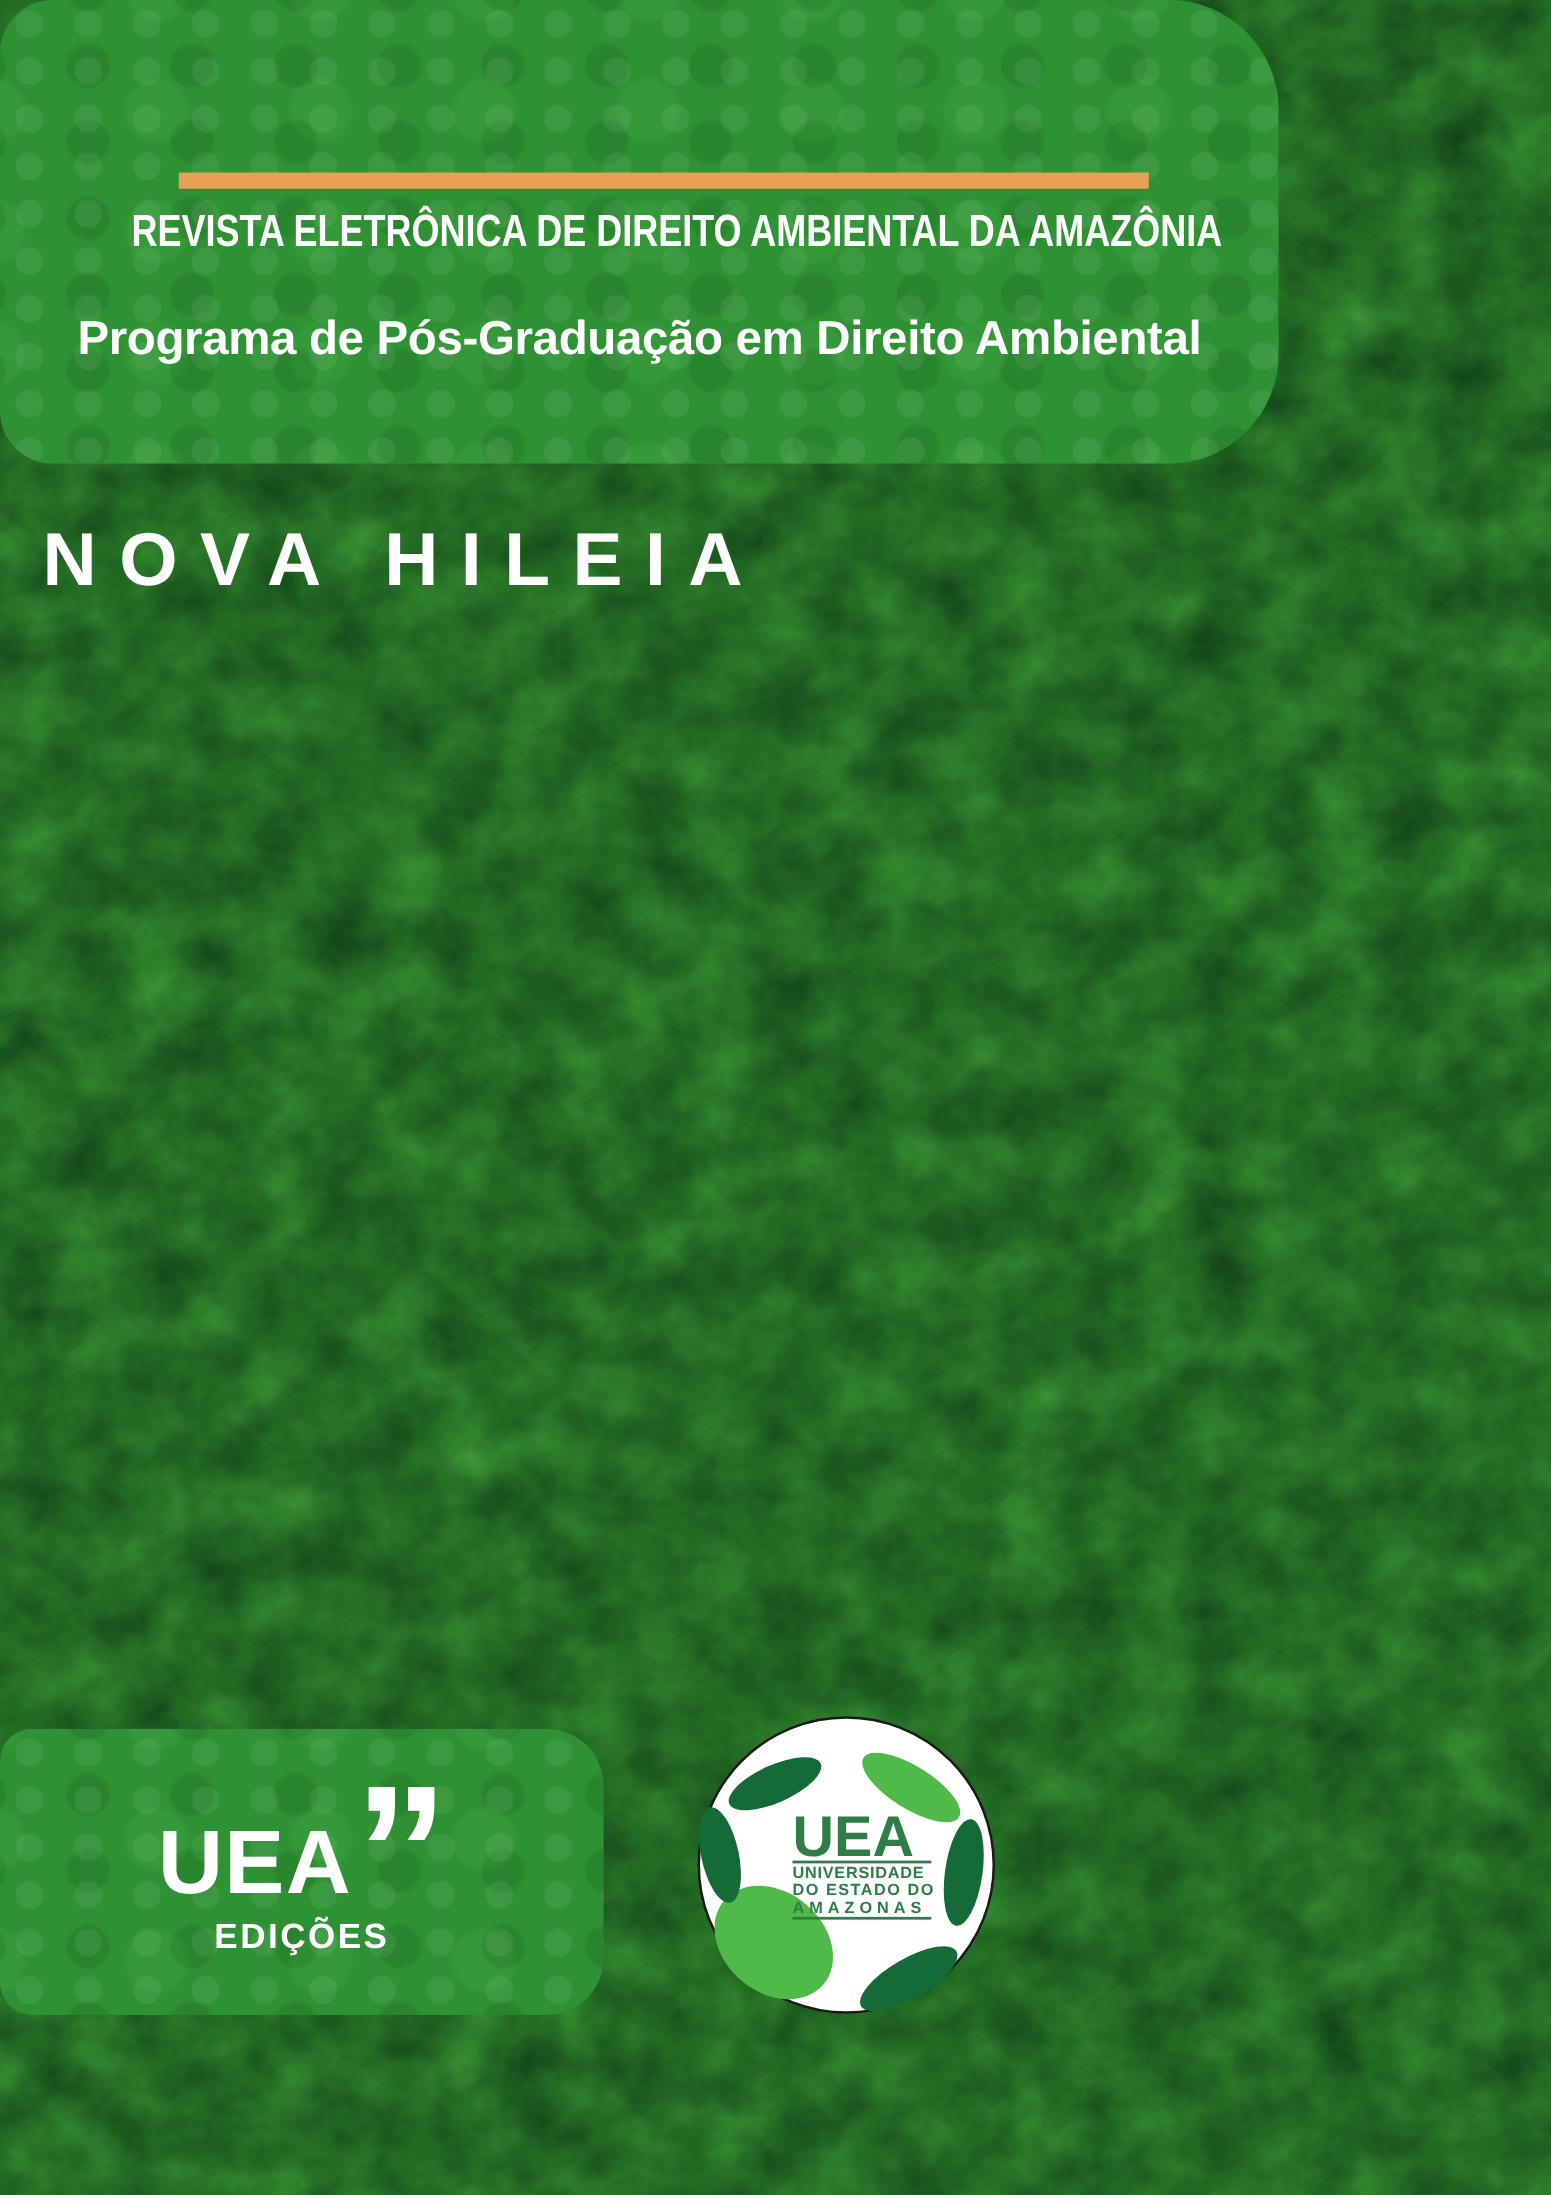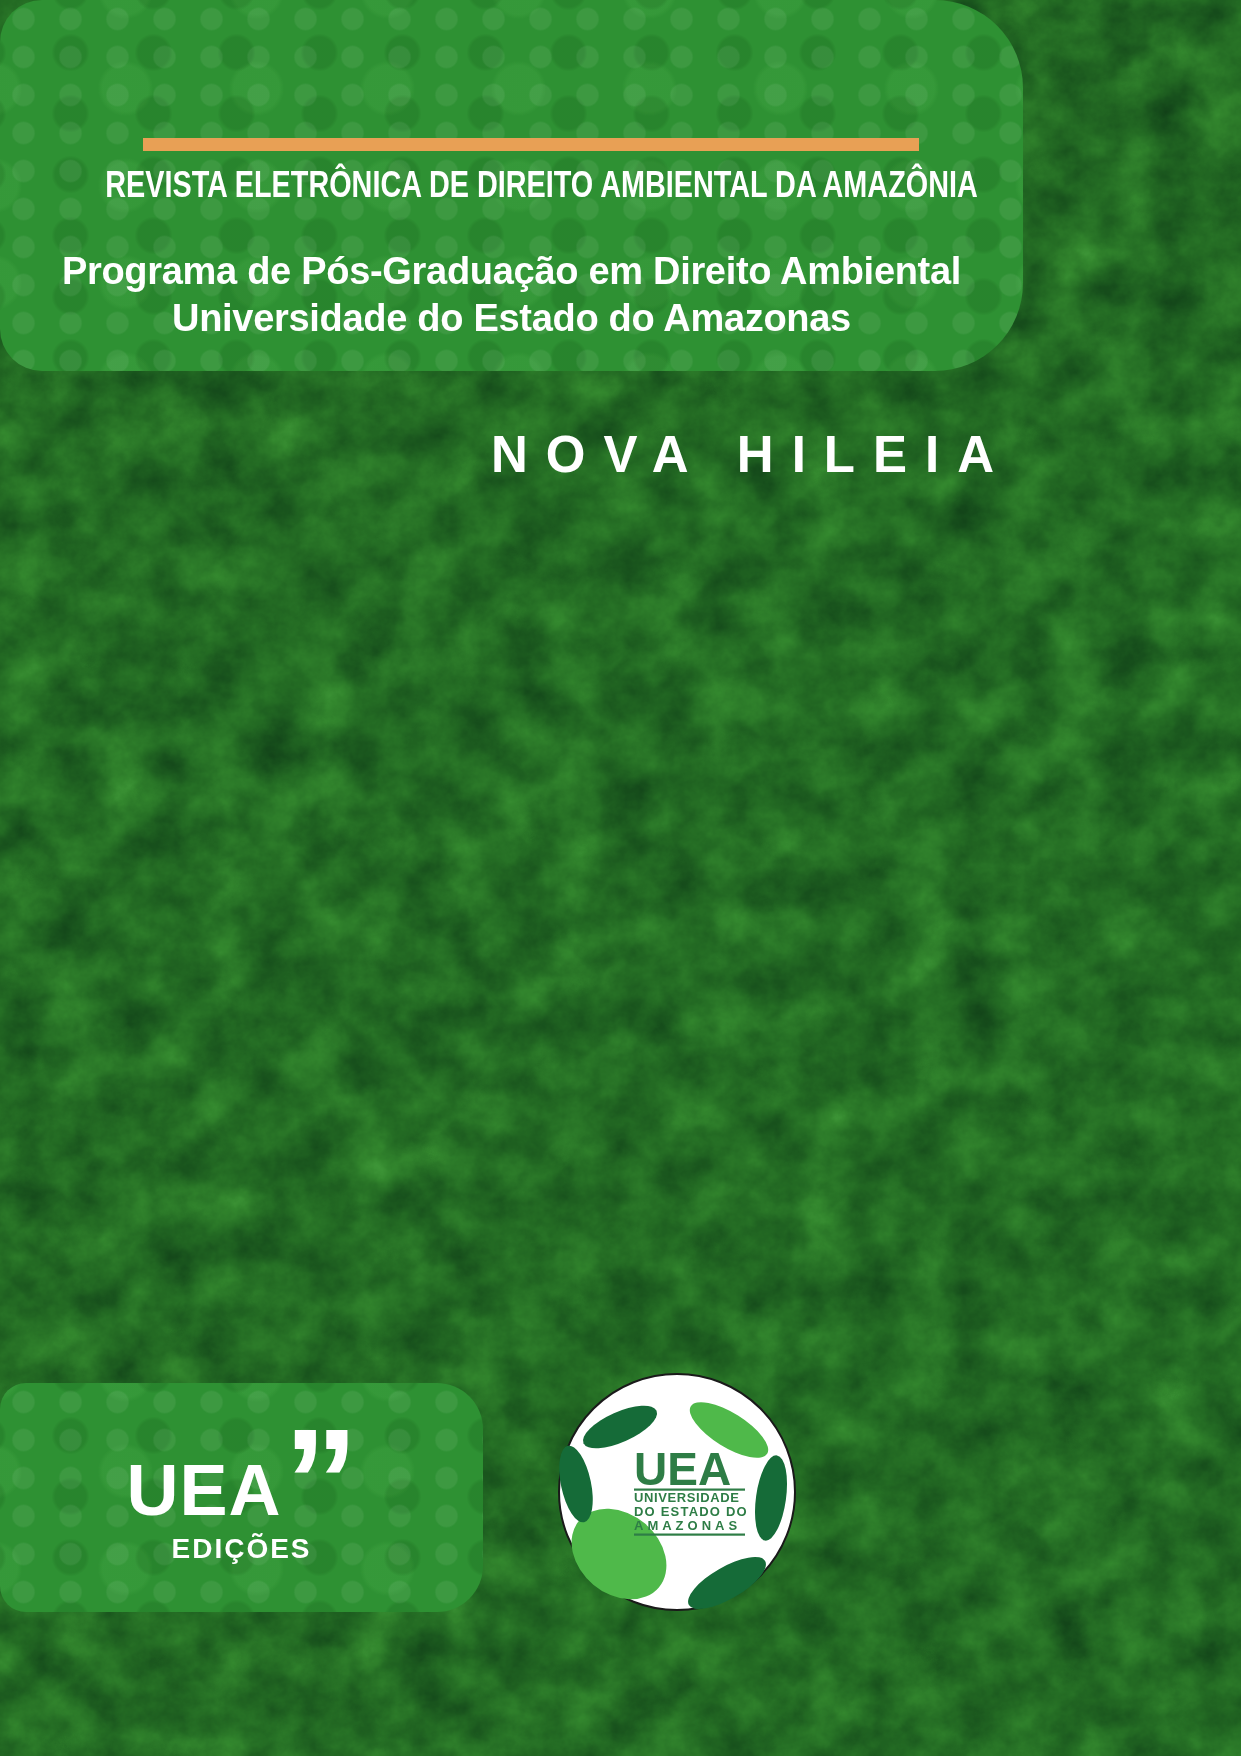--- a/index.html
+++ b/index.html
@@ -18,23 +18,23 @@
       radial-gradient(circle, rgba(0,45,0,0.12) 0 30%, rgba(0,45,0,0) 37%),
       radial-gradient(circle, rgba(120,220,110,0.10) 0 28%, rgba(120,220,110,0) 34%);
     background-size:47px 38px, 83px 61px, 131px 97px;
     background-position:0 0, 29px 22px, 60px 40px;
   }
   .title-panel{
     left:0;top:375;width:1023px;height:371px;
     border-radius:42px 88px 88px 42px;
   }
   .journal-title{
-    position:absolute;left:0;right:0;top:418px;margin:11px;
-    text-align:right;color:#ffffff;
-    font-size:51px;font-weight:700;letter-spacing:18px;line-height:1;
+    position:absolute;left:0;right:0;top:418px;margin:0;
+    text-align:left;color:#ffffff;
+    font-size:60px;font-weight:700;letter-spacing:18px;line-height:1;
     padding-left:34px;white-space:nowrap;
   }
   .title-underline{
     position:absolute;left:143px;top:138px;width:776px;height:13px;
     background:#e8a055;
   }
   .journal-subtitle{
     position:absolute;left:0;right:0;top:165px;
     text-align:center;color:#ffffff;
     font-size:36px;font-weight:700;line-height:1.1;white-space:nowrap;
@@ -94,21 +94,20 @@
     </filter>
     <rect x="0" y="0" width="1241" height="1756" fill="#2a6e33" filter="url(#forest)"></rect>
   </svg>
 
   <div class="panel title-panel">
     <h1 class="journal-title">NOVA HILEIA</h1>
     <div class="title-underline"></div>
     <div class="journal-subtitle">REVISTA ELETRÔNICA DE DIREITO AMBIENTAL DA AMAZÔNIA</div>
     <div class="program">
       <div>Programa de Pós-Graduação em Direito Ambiental</div>
-      <div>Universidade do Estado do Amazonas</div>
     </div>
   </div>
 
   <div class="panel publisher-panel">
     <div class="pub-row">
       <span class="pub-name">UEA</span><span class="pub-quotes">”</span>
     </div>
     <div class="pub-edicoes">EDIÇÕES</div>
   </div>
 

